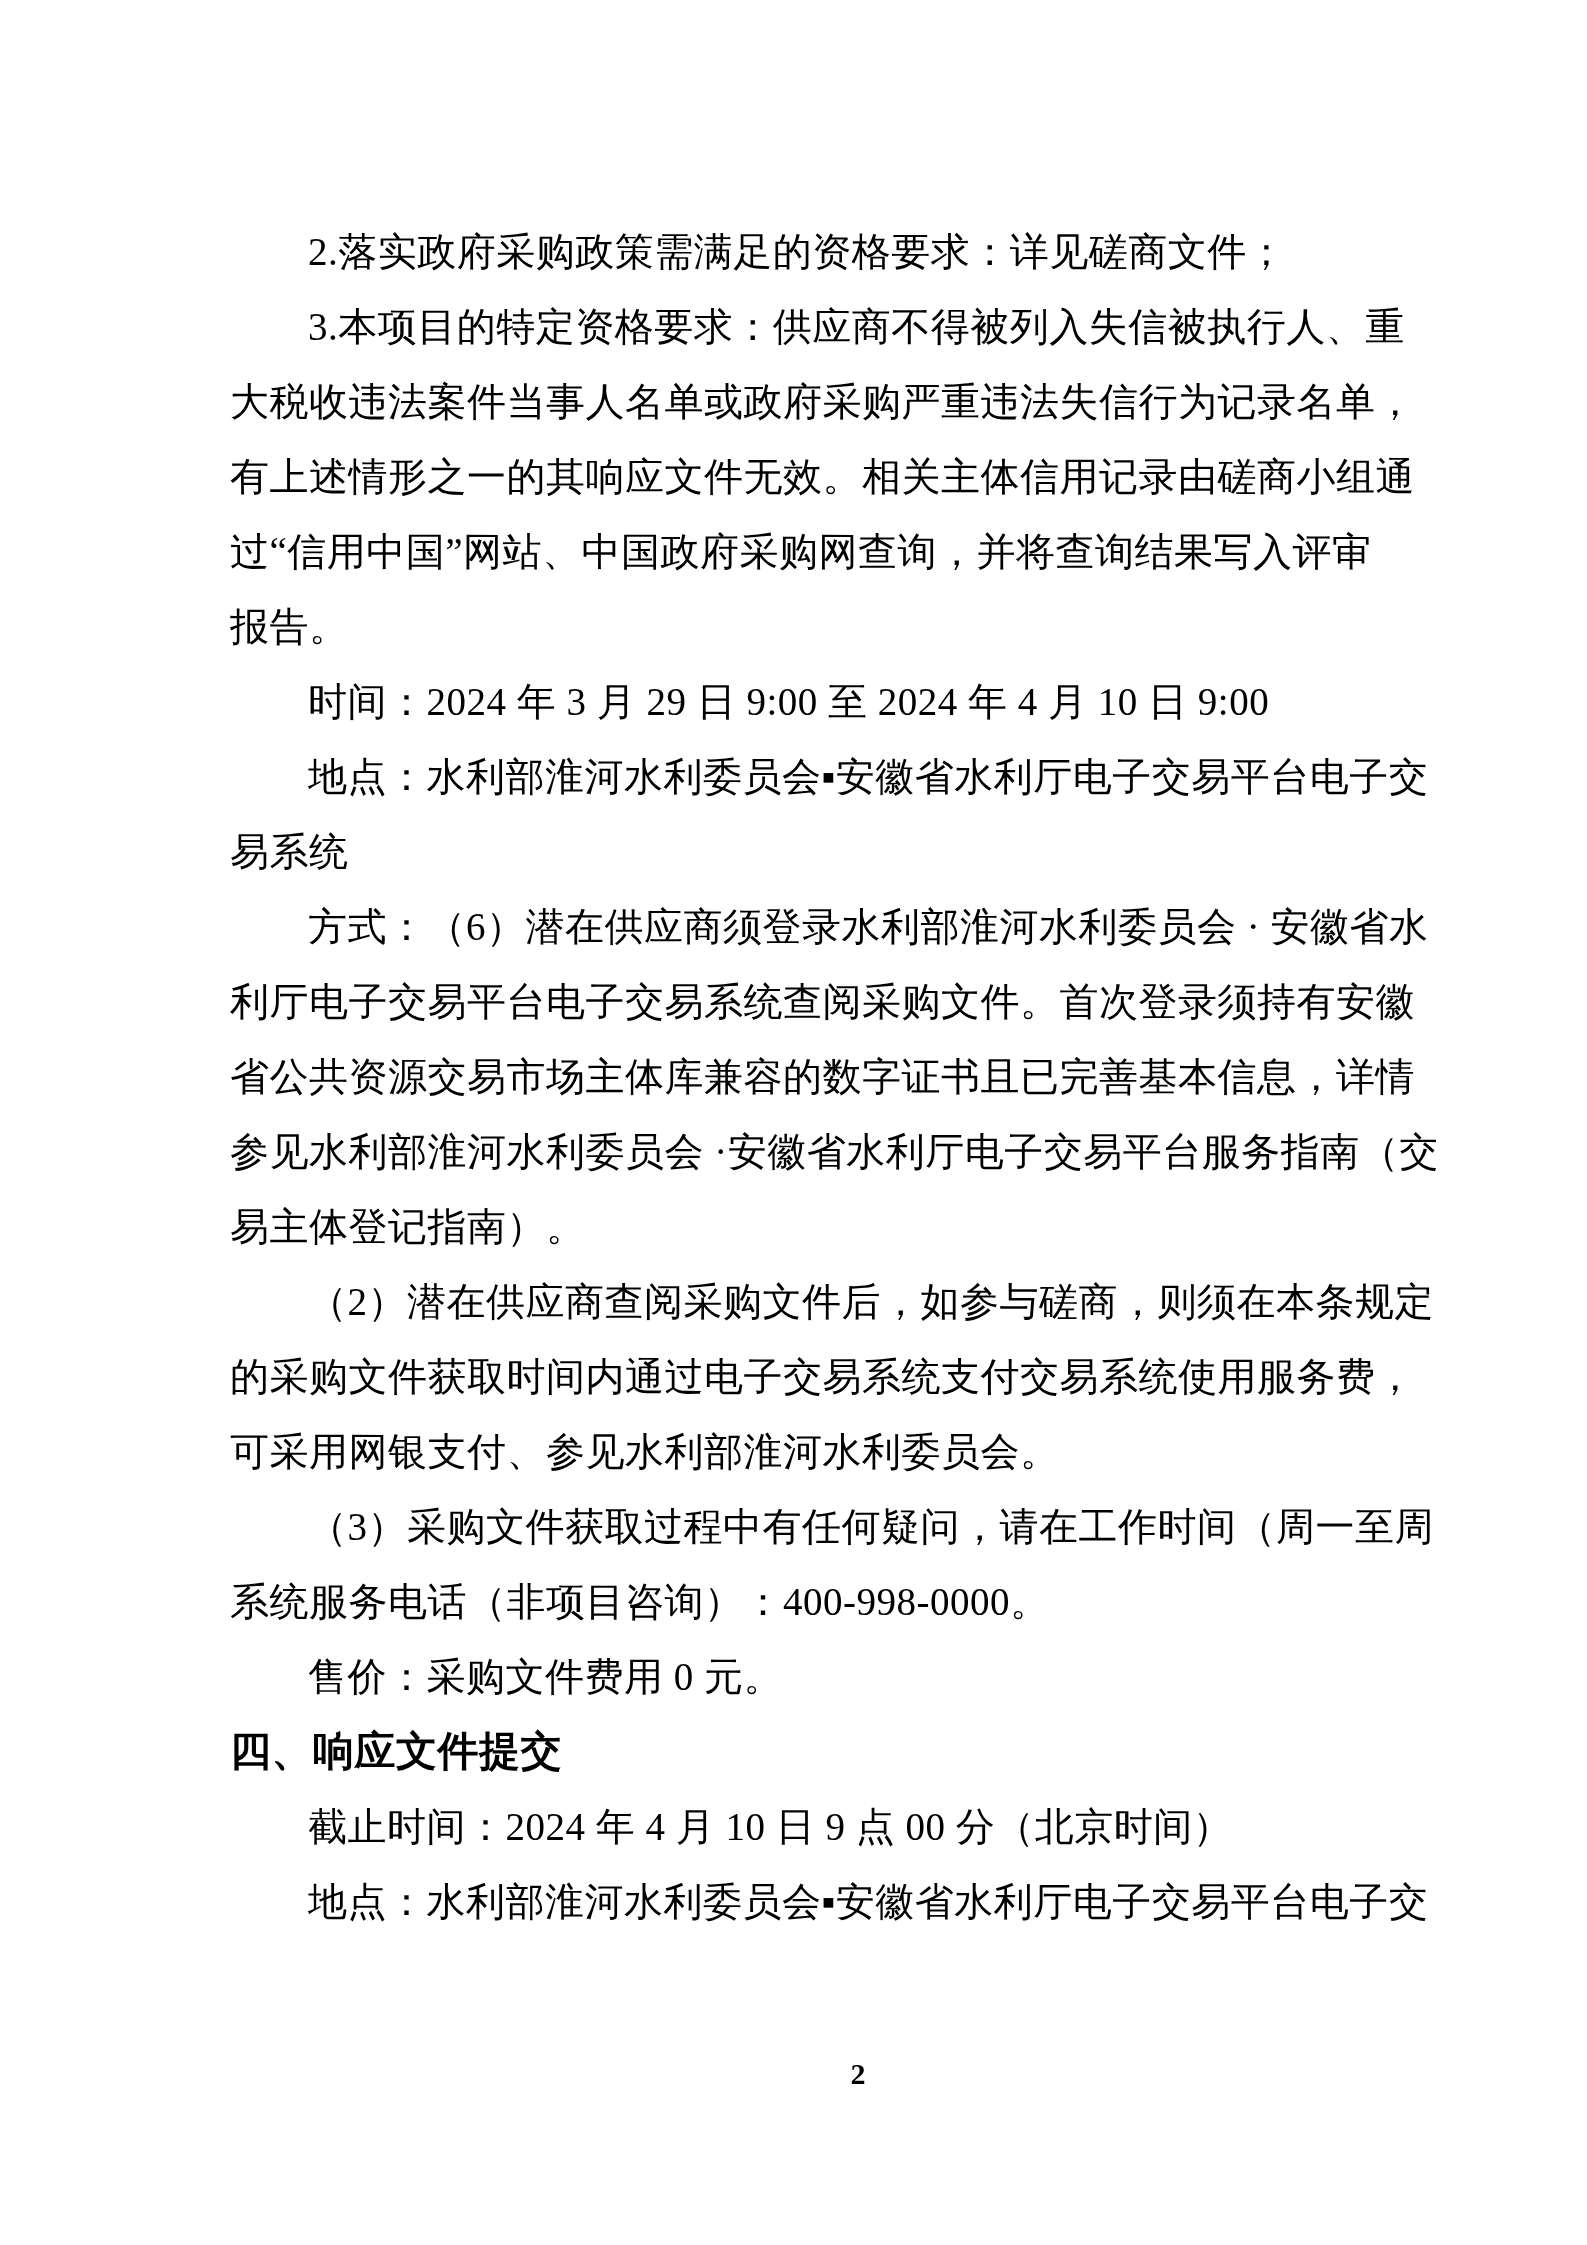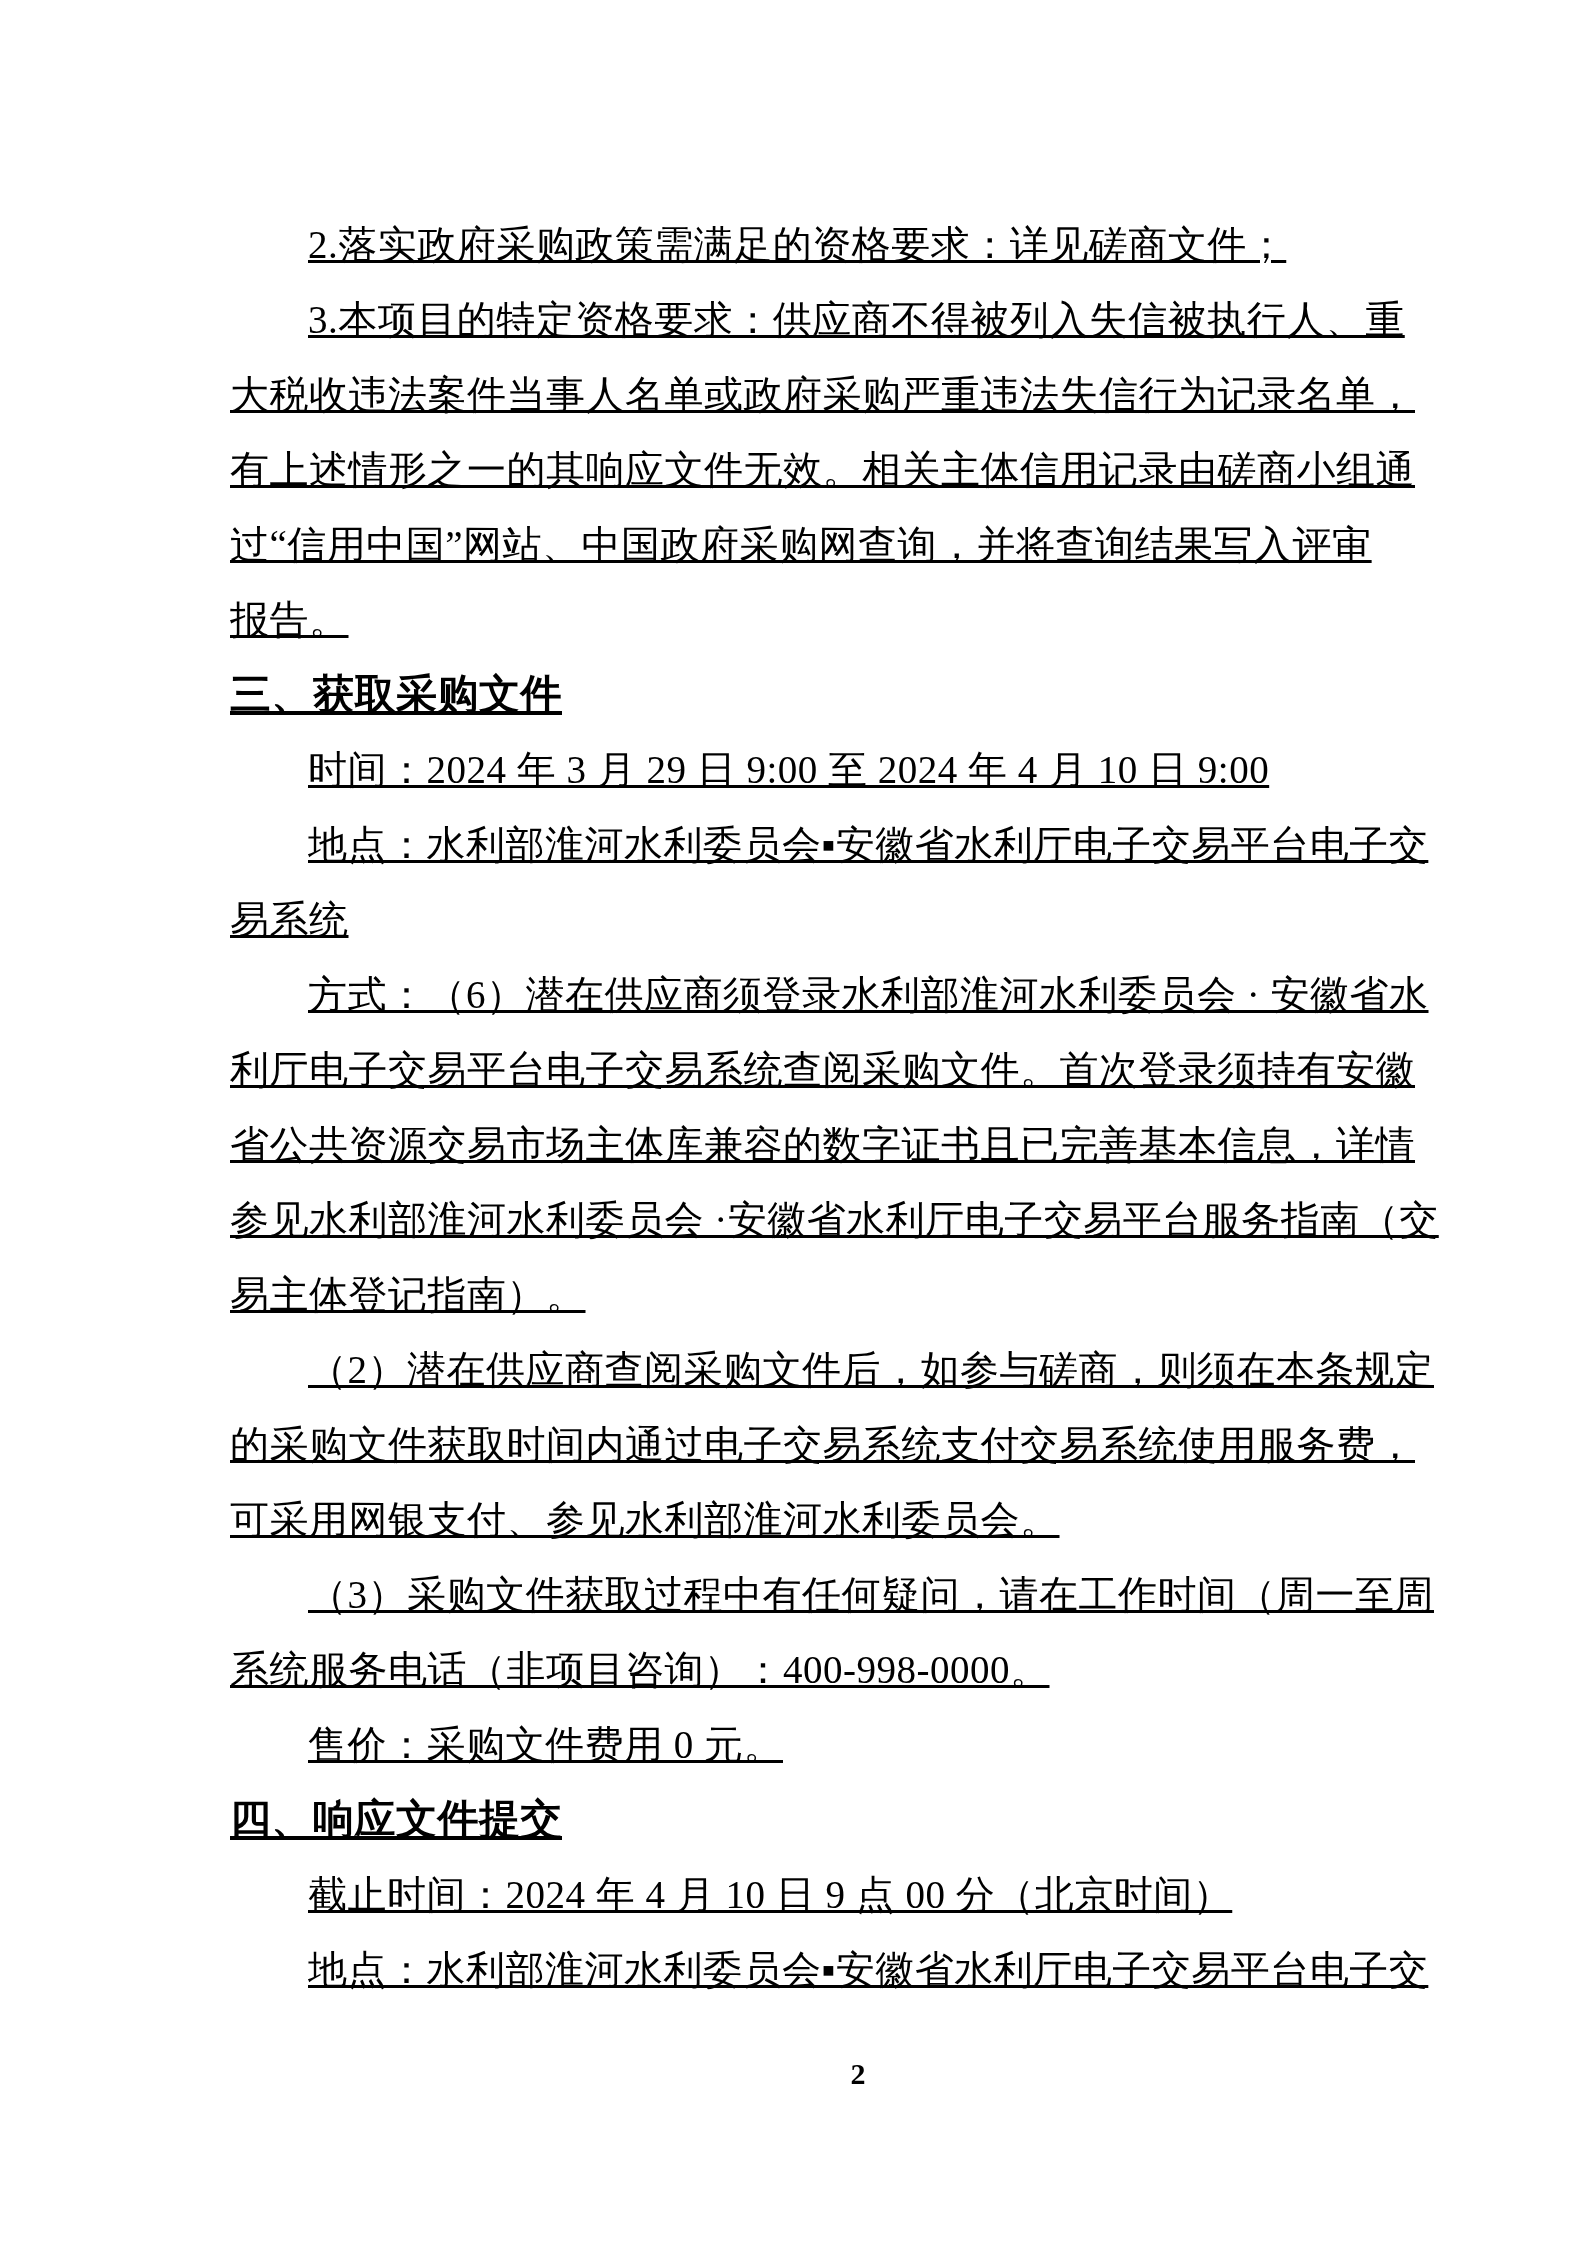--- a/index.html
+++ b/index.html
@@ -11,23 +11,22 @@
     width: 1587px;
     height: 2245px;
     background: var(--paper, #ffffff);
     color: var(--ink, #000000);
     font-family: "Liberation Serif", "DejaVu Serif", serif;
     overflow: hidden;
   }
   .doc {
     position: absolute;
     left: 230px;
-    top: 207px;
+    top: 214px;
     width: 1200px;
-    text-decoration: underline;
   }
   .line {
     font-size: 39px;
     height: 75px;
     line-height: 75px;
     white-space: pre;
     letter-spacing: 0.5px;
   }
   .line.indent {
     padding-left: 78px;
@@ -53,21 +52,20 @@
 <body>
 
 <div class="page">
   <div class="doc" id="doc-body">
       <div class="line body indent">2.落实政府采购政策需满足的资格要求：详见磋商文件；</div>
       <div class="line body indent">3.本项目的特定资格要求：供应商不得被列入失信被执行人、重</div>
       <div class="line body">大税收违法案件当事人名单或政府采购严重违法失信行为记录名单，</div>
       <div class="line body">有上述情形之一的其响应文件无效。相关主体信用记录由磋商小组通</div>
       <div class="line body">过“信用中国”网站、中国政府采购网查询，并将查询结果写入评审</div>
       <div class="line body">报告。</div>
-      <div class="line heading">三、获取采购文件</div>
       <div class="line body indent">时间：2024 年 3 月 29 日 9:00 至 2024 年 4 月 10 日 9:00</div>
       <div class="line body indent">地点：水利部淮河水利委员会▪安徽省水利厅电子交易平台电子交</div>
       <div class="line body">易系统</div>
       <div class="line body indent">方式：（6）潜在供应商须登录水利部淮河水利委员会 · 安徽省水</div>
       <div class="line body">利厅电子交易平台电子交易系统查阅采购文件。首次登录须持有安徽</div>
       <div class="line body">省公共资源交易市场主体库兼容的数字证书且已完善基本信息，详情</div>
       <div class="line body">参见水利部淮河水利委员会 ·安徽省水利厅电子交易平台服务指南（交</div>
       <div class="line body">易主体登记指南）。</div>
       <div class="line body indent">（2）潜在供应商查阅采购文件后，如参与磋商，则须在本条规定</div>
       <div class="line body">的采购文件获取时间内通过电子交易系统支付交易系统使用服务费，</div>

